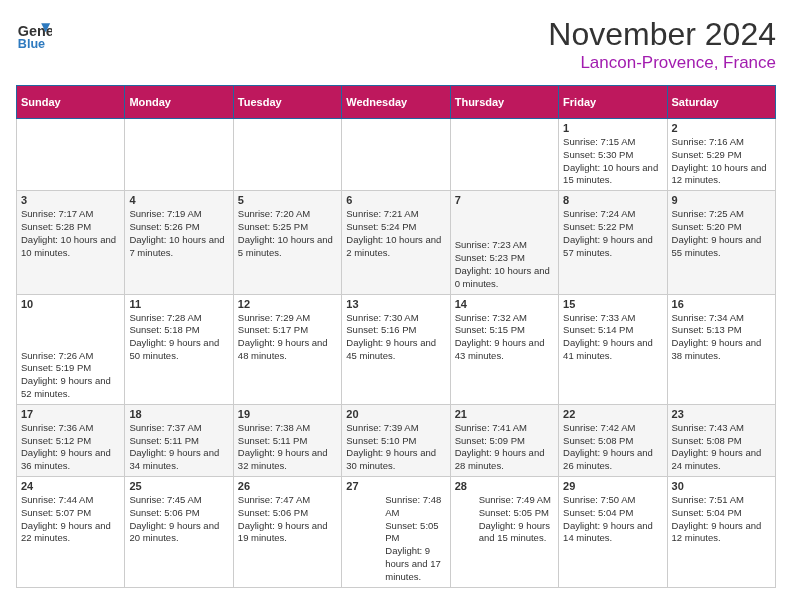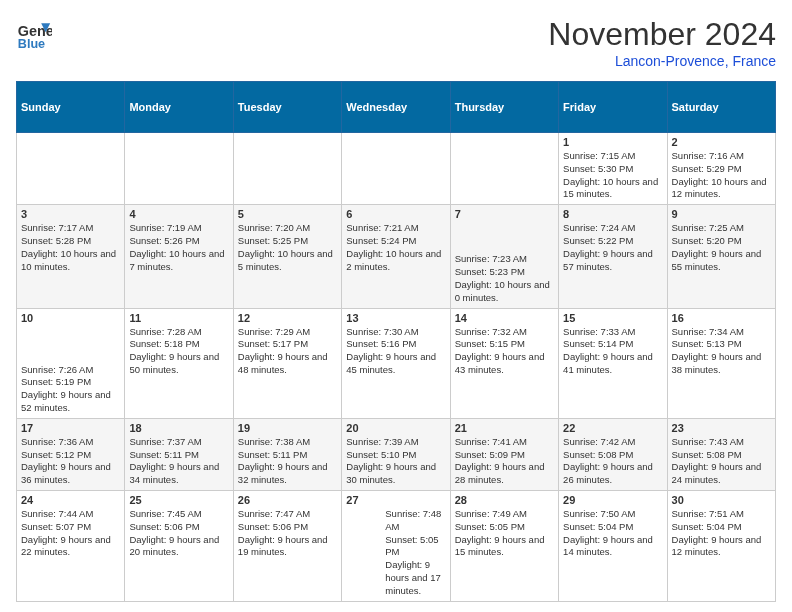--- a/index.html
+++ b/index.html
@@ -27,32 +27,32 @@
     }
     .title-block {
       text-align: right;
     }
     .month-title {
       font-size: 32px;
       font-weight: normal;
       color: #333;
     }
     .location {
-      font-size: 14px;
-      color: #1d4ed8;
+      font-size: 17px;
+      color: #a21caf;
     }
     .calendar {
       width: 100%;
       border-collapse: collapse;
       font-size: 10px;
     }
     .calendar th {
-      background: #0369a1;
+      background: #be185d;
       color: #fff;
-      padding: 19px 4px;
+      padding: 10px 4px;
       text-align: left;
       font-size: 11px;
       font-weight: bold;
       border: 1px solid #2266a0;
     }
     .calendar td {
       vertical-align: top;
       border: 1px solid #ccc;
       padding: 3px 4px;
       width: 108px;
@@ -278,21 +278,21 @@
 Daylight: 9 hours and 19 minutes.</div>
         </td>
         <td>
           <div class="day-num">27</div>
           <div class="day-info" style="white-space: pre-line; margin-left: 39px;">Sunrise: 7:48 AM
 Sunset: 5:05 PM
 Daylight: 9 hours and 17 minutes.</div>
         </td>
         <td>
           <div class="day-num">28</div>
-          <div class="day-info" style="white-space: pre-line;">Sunrise: 7:49 AM
+          <div class="day-info" style="white-space: pre-line; margin-left: 24px;">Sunrise: 7:49 AM
 Sunset: 5:05 PM
 Daylight: 9 hours and 15 minutes.</div>
         </td>
         <td>
           <div class="day-num">29</div>
           <div class="day-info" style="white-space: pre-line;">Sunrise: 7:50 AM
 Sunset: 5:04 PM
 Daylight: 9 hours and 14 minutes.</div>
         </td>
         <td>

